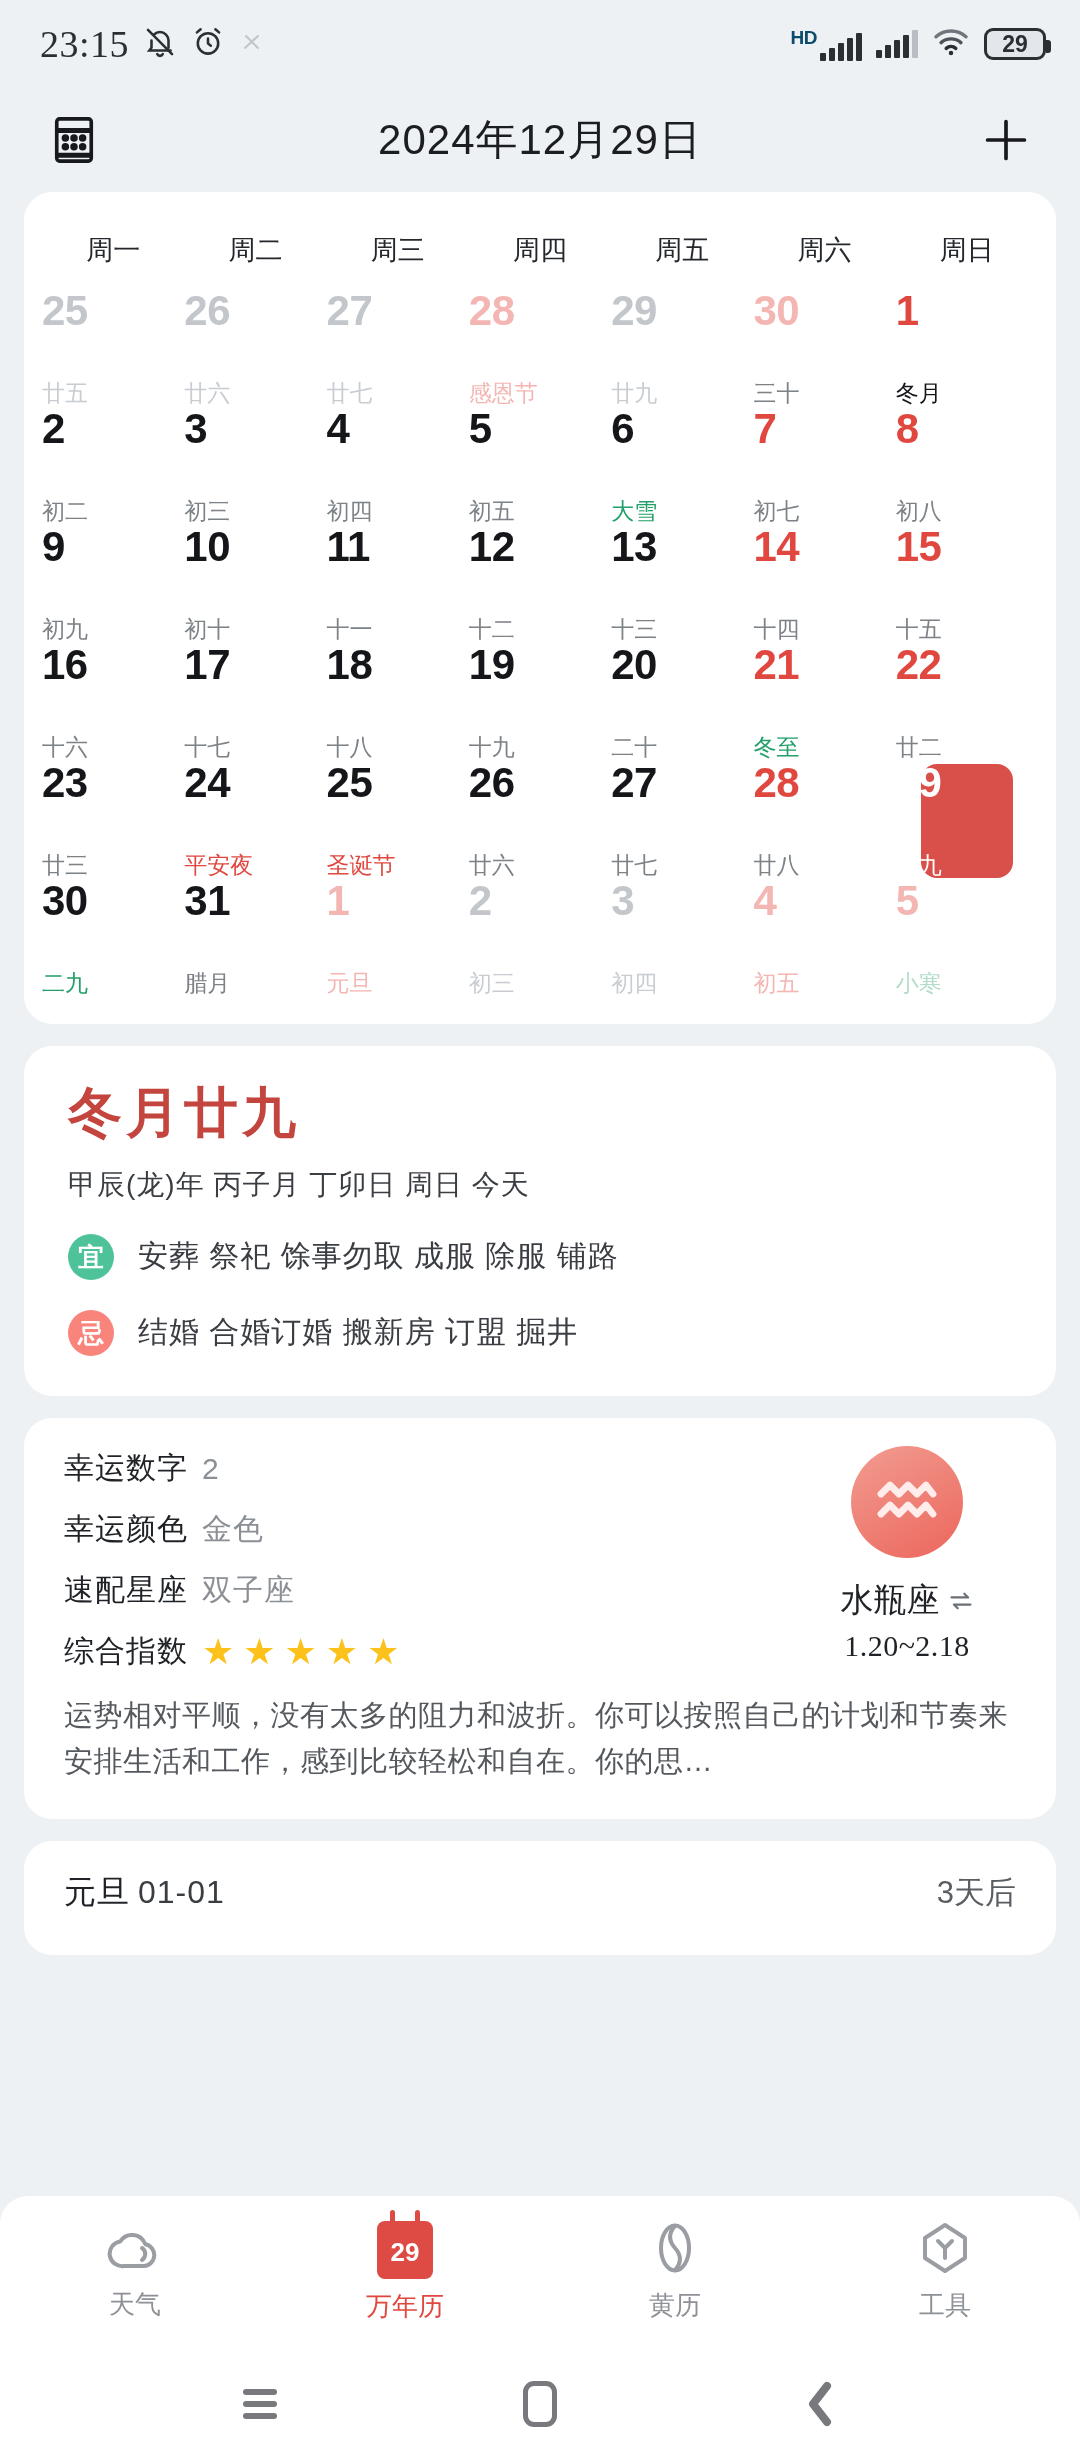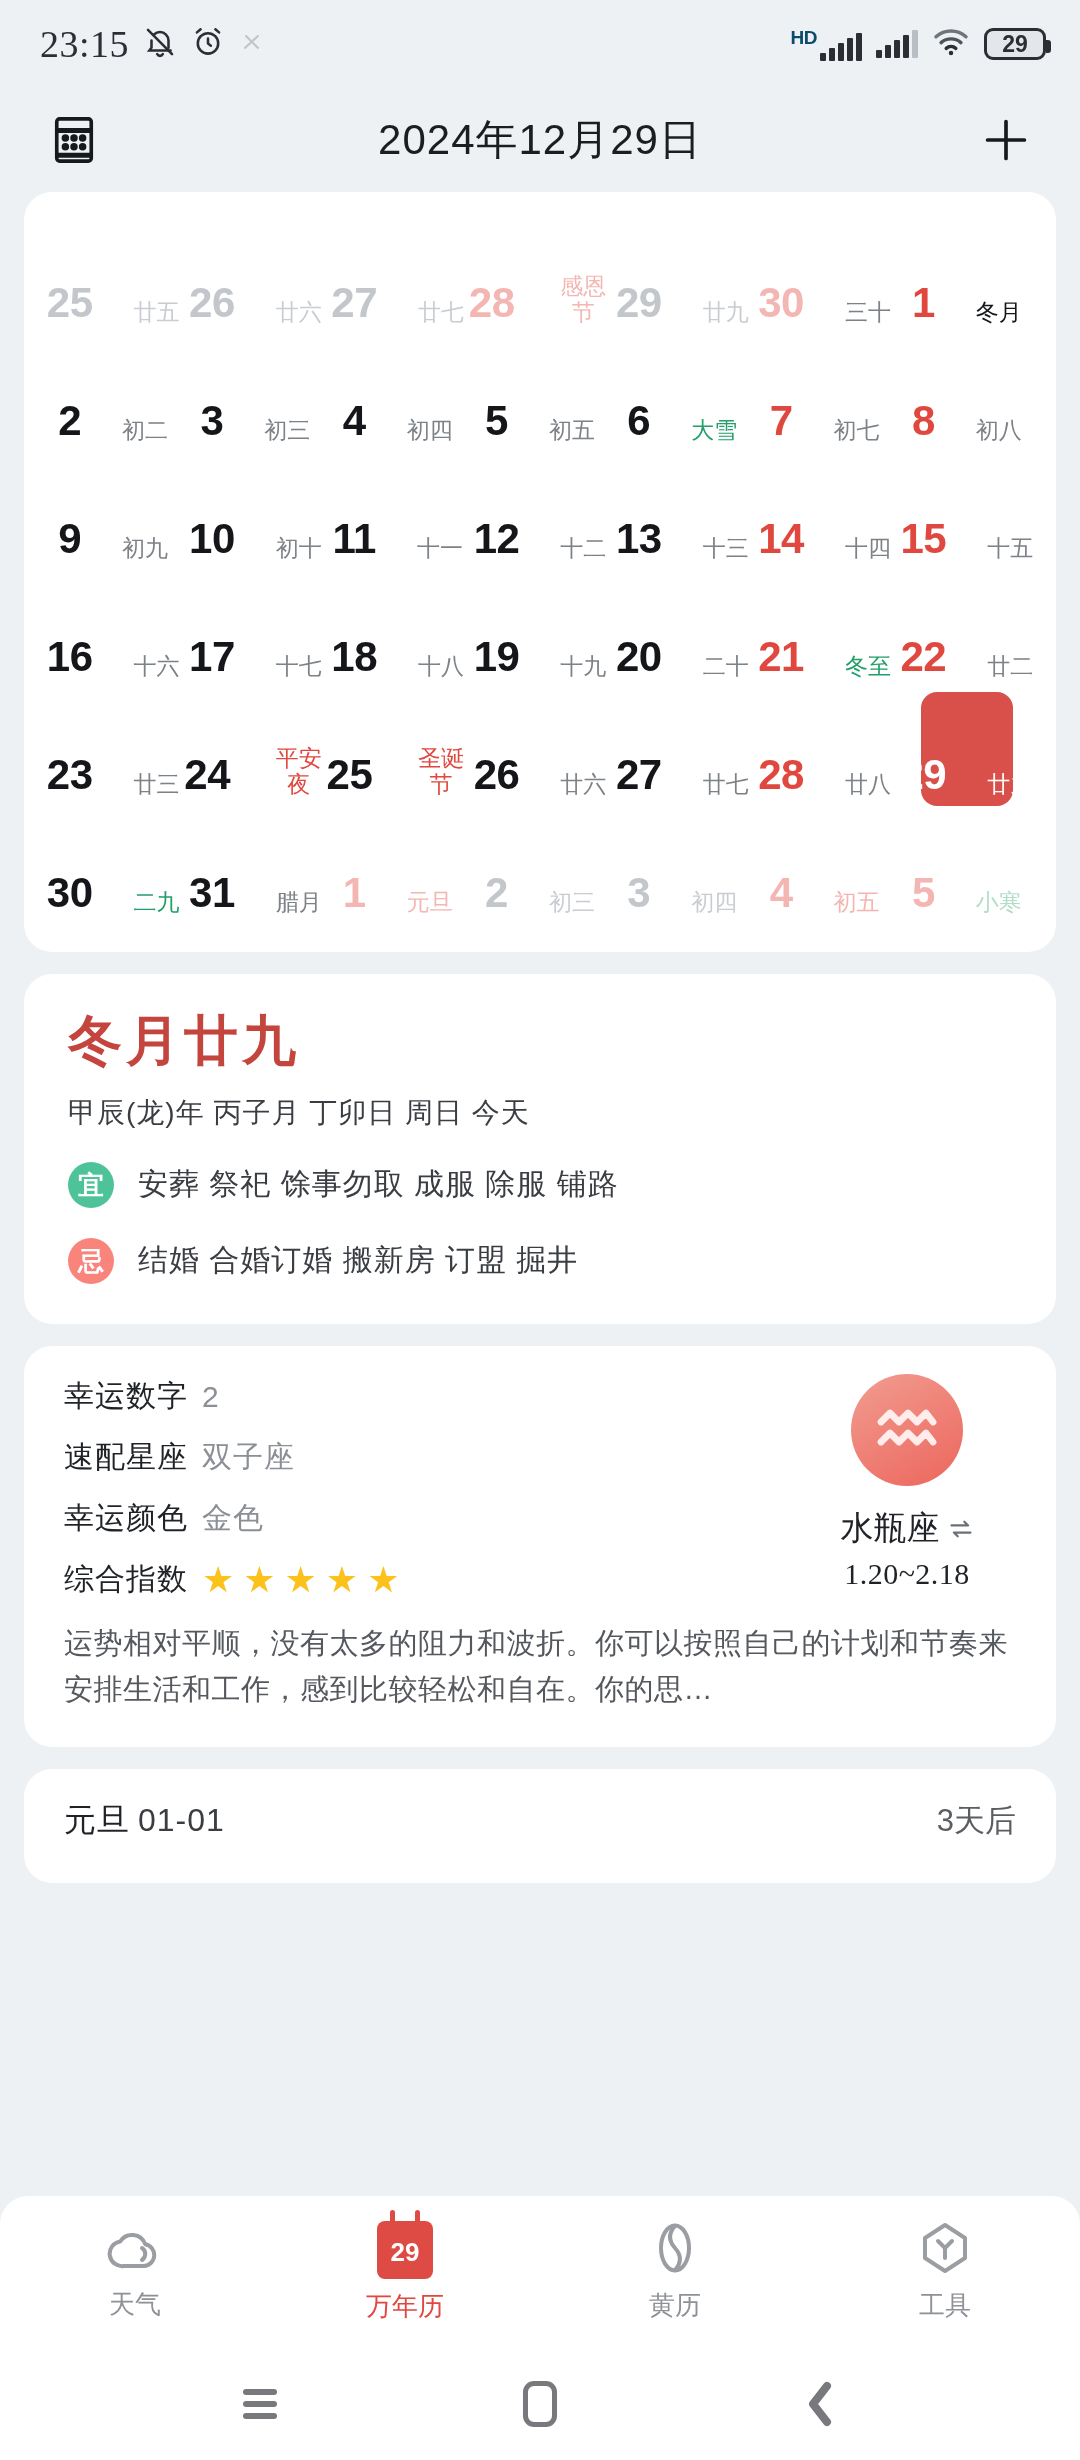--- a/index.html
+++ b/index.html
@@ -56,21 +56,21 @@
     background: #ffffff; border-radius: 28px;
     margin: 0 24px 22px 24px;
   }
 
   
   .cal { padding: 26px 18px 26px 18px; }
   .cal-row { display: grid; grid-template-columns: repeat(7, 1fr); }
   .wk { text-align: center; font-size: 27px; color: #24272b; padding: 14px 0 22px 0; font-weight: 500; }
   .cell {
     text-align: center; padding: 9px 0 11px 0; position: relative;
-    display:flex; flex-direction:row; align-items:flex-end; justify-content:center;
+    display:flex; flex-direction:column; align-items:flex-start; justify-content:center;
     height: 118px;
     gap: 41px;
   }
   .cell .sol { font-size: 42px; font-weight: 700; line-height: 1.05; color:#141619; letter-spacing:-0.5px; }
   .cell .lun { font-size: 23px; color:#7d8287; margin-top: 7px; line-height: 1.1; }
   .cell.other .sol { color:#c3c7cb; font-weight: 600; }
   .cell.other .lun { color:#c9cdd1; }
   .cell.red .sol { color:#e0483f; }
   .cell.red .lun { color:#7d8287; }
   .cell.lun-red .lun { color:#e0483f; }
@@ -241,20 +241,29 @@
     </div>
     <div class="appbar-title">2024年12月29日</div>
     <div class="icon-btn">
       <svg width="52" height="52" viewBox="0 0 24 24" stroke="#17191c" stroke-width="1.7" stroke-linecap="round">
         <path d="M12 3.5v17M3.5 12h17"></path>
       </svg>
     </div>
   </div>
 
   <div class="card cal">
+    <div class="cal-row" id="weekdays">
+        <div class="wk">周一</div>
+        <div class="wk">周二</div>
+        <div class="wk">周三</div>
+        <div class="wk">周四</div>
+        <div class="wk">周五</div>
+        <div class="wk">周六</div>
+        <div class="wk">周日</div>
+      </div>
     <div id="weeks">
         <div class="cal-row">
           <div class="cell other">
             <div class="sol">25</div>
             <div class="lun">廿五</div>
           </div>
           <div class="cell other">
             <div class="sol">26</div>
             <div class="lun">廿六</div>
           </div>
@@ -445,26 +454,26 @@
       <span class="yj-text">结婚 合婚订婚 搬新房 订盟 掘井</span>
     </div>
   </div>
 
   <div class="card fortune">
     <div class="f-line">
       <span class="f-label">幸运数字</span>
       <span class="f-val">2</span>
     </div>
     <div class="f-line">
+      <span class="f-label">幸运颜色</span>
+      <span class="f-val">金色</span>
+    </div>
+    <div class="f-line">
       <span class="f-label">速配星座</span>
       <span class="f-val">双子座</span>
-    </div>
-    <div class="f-line">
-      <span class="f-label">幸运颜色</span>
-      <span class="f-val">金色</span>
     </div>
     <div class="f-line">
       <span class="f-label">综合指数</span>
       <span class="stars" id="stars">
           <span class="star">★</span>
           <span class="star">★</span>
           <span class="star">★</span>
           <span class="star">★</span>
           <span class="star">★</span>
         </span>

